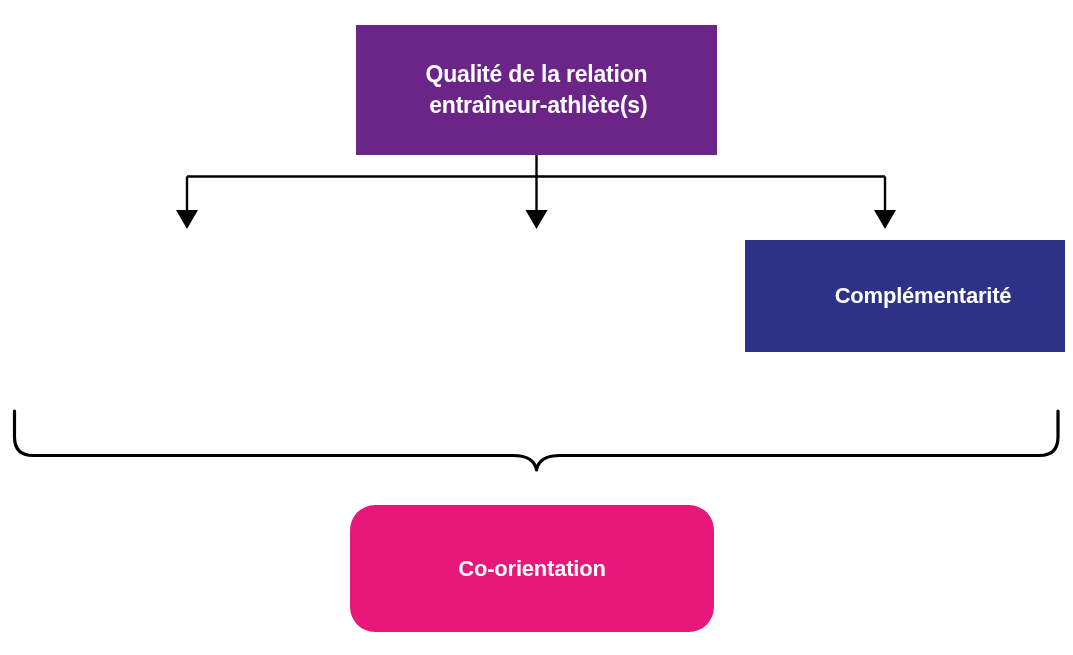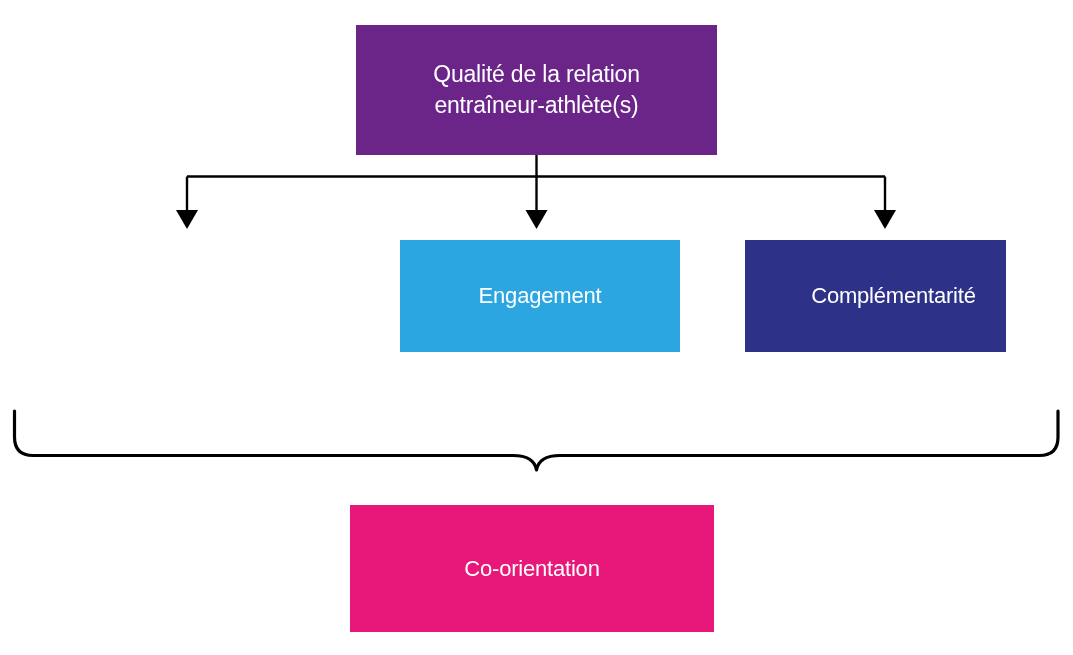--- a/index.html
+++ b/index.html
@@ -30,24 +30,25 @@
   .node {
     position: absolute;
     display: flex;
     align-items: center;
     justify-content: center;
     text-align: center;
     box-sizing: border-box;
   }
   .node-label {
     color: #ffffff;
-    font-weight: normal;
+    font-weight: bold;
     letter-spacing: -0.2px;
     line-height: 1.35;
     white-space: pre-line;
+    text-align: right;
   }
 
   
   #node-root {
     left: 356px;
     top: 25px;
     width: 361px;
     height: 130px;
   }
   #node-root .node-label {
@@ -63,36 +64,37 @@
   }
   #node-engagement {
     left: 400px;
     top: 240px;
     width: 280px;
     height: 112px;
   }
   #node-complementarite {
     left: 745px;
     top: 240px;
-    width: 261px;
+    width: 320px;
     height: 112px;
     padding-left: 36px;
   }
   #node-proximite .node-label,
   #node-engagement .node-label,
   #node-complementarite .node-label {
     font-size: 22px;
   }
 
   
   #node-coorientation {
     left: 350px;
     top: 505px;
     width: 364px;
     height: 127px;
+    border-radius: 25px;
   }
   #node-coorientation .node-label {
     font-size: 22px;
   }
 </style>
 </head>
 <body>
 
 <div id="diagram-root">
 
@@ -121,23 +123,20 @@
              Q1058 455.5 1058 437
              L1058 411" stroke="#000000" stroke-width="3.2" fill="none" stroke-linecap="round" stroke-linejoin="round"></path>
   </svg>
 
   <div class="node" id="node-root" style="background:#6B2589;">
     <span class="node-label">Qualité de la relation
 entraîneur-athlète(s)</span>
   </div>
 
 
-  <div class="node" id="node-engagement" style="background:#2BA6E0;">
-    <span class="node-label">Engagement</span>
-  </div>
 
   <div class="node" id="node-complementarite" style="background:#2D3188;">
     <span class="node-label">Complémentarité</span>
   </div>
 
   <div class="node" id="node-coorientation" style="background:#E8187A;">
     <span class="node-label">Co-orientation</span>
   </div>
 
 </div>

